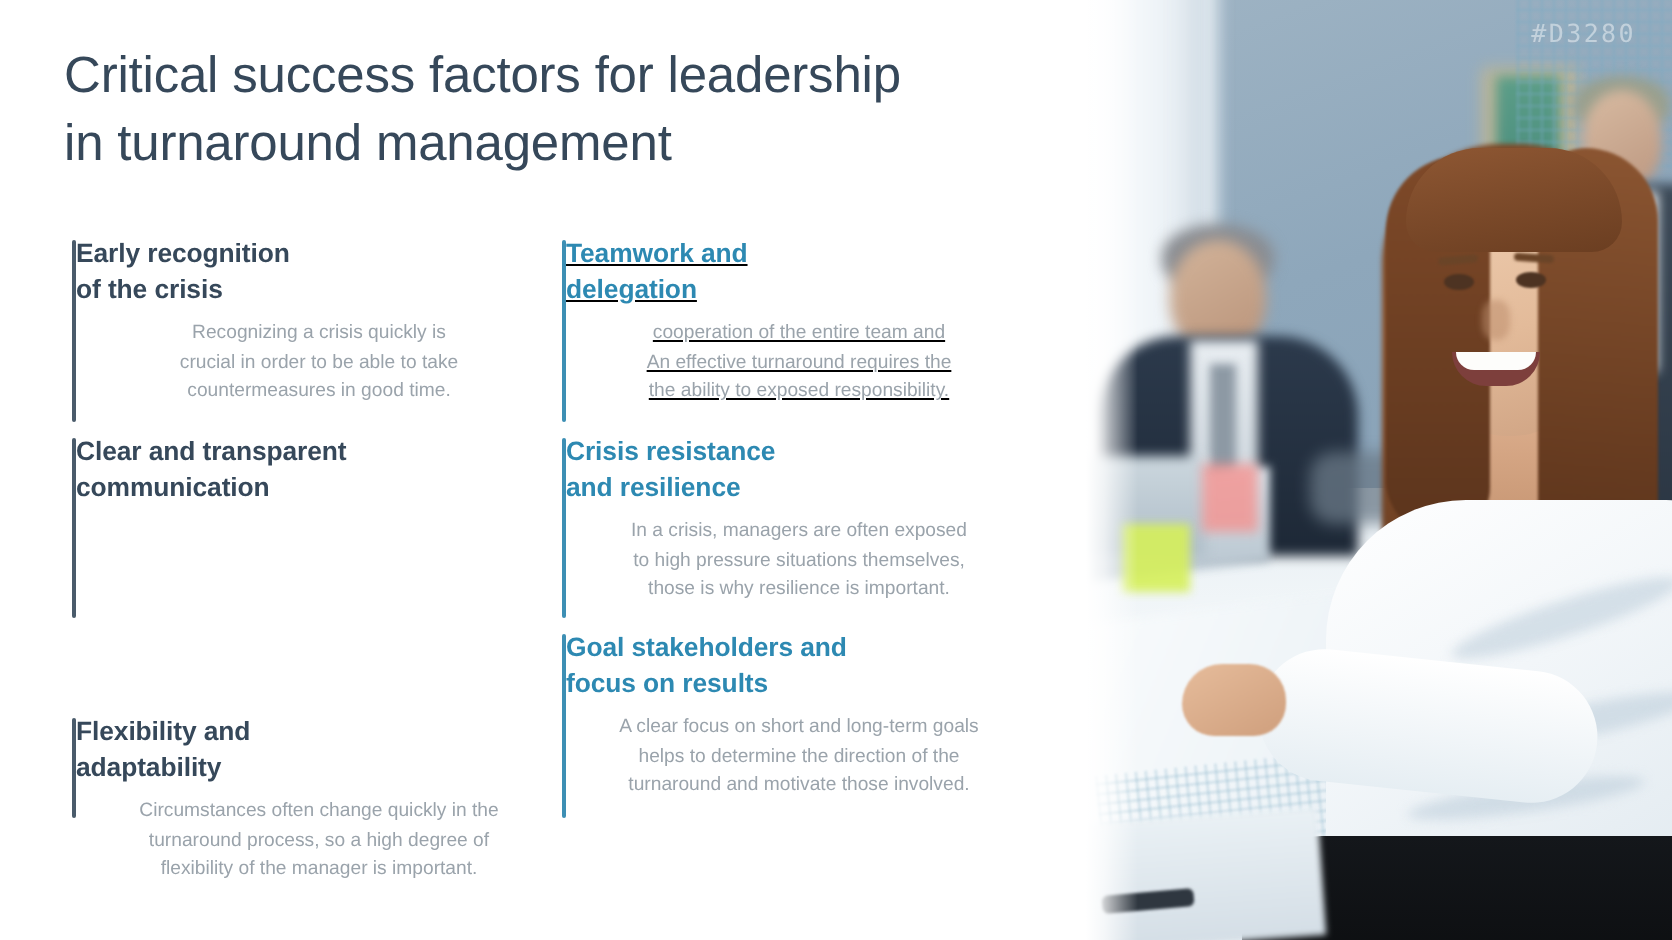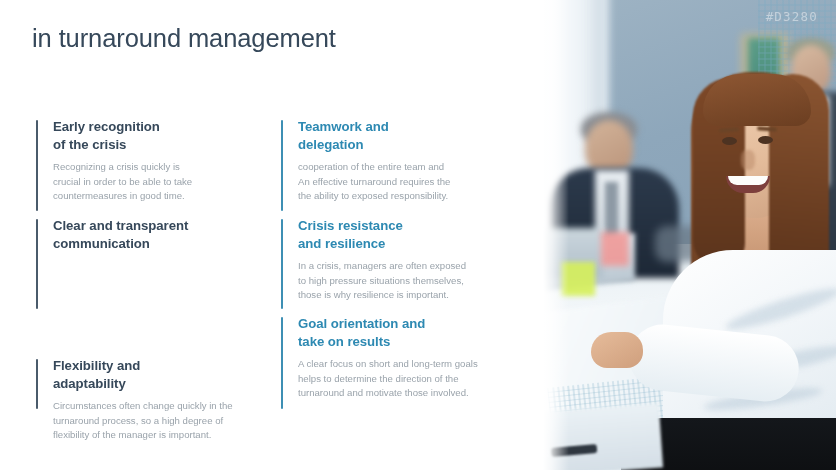--- a/index.html
+++ b/index.html
@@ -38,21 +38,21 @@
     left: 36px;
     top: 118px;
     width: 480px;
     display: grid;
     grid-template-columns: 245px 235px;
     grid-template-rows: 99px 98px 100px;
   }
 
   .card {
     position: relative;
-    padding-left: 17px;
+    padding-left: 2px;
     box-sizing: border-box;
   }
   .card .bar {
     position: absolute;
     left: 0;
     top: 2px;
     bottom: 6px;
     width: 2px;
     border-radius: 1px;
   }
@@ -69,20 +69,21 @@
   .card.dark h3 { color: #36485a; }
   .card.teal h3 { color: #2d89b2; }
   .card h3 .line { display: block; }
 
   .card p {
     margin: 0;
     font-size: 9.6px;
     line-height: 1.5;
     color: #9aa3ab;
     font-weight: 400;
+    text-align: center;
   }
   .card p .line { display: block; }
 
   
   .photo {
     position: absolute;
     left: 543px;
     top: 0;
     width: 293px;
     height: 470px;
@@ -482,39 +483,40 @@
     z-index: 60;
     font-family: "DejaVu Sans Mono", monospace;
   }
 </style>
 </head>
 <body>
 
 <div class="slide">
 
   <div class="title">
+    <span class="line">Critical success factors for leadership</span>
     <span class="line">in turnaround management</span>
   </div>
 
   <div class="content">
 
     <div class="card dark" style="grid-column:1;grid-row:1;">
       <span class="bar"></span>
       <h3>
         <span class="line">Early recognition</span>
         <span class="line">of the crisis</span>
       </h3>
       <p>
         <span class="line">Recognizing a crisis quickly is</span>
         <span class="line">crucial in order to be able to take</span>
         <span class="line">countermeasures in good time.</span>
       </p>
     </div>
 
-    <div class="card teal" style="grid-column:2;grid-row:1;">
+    <div class="card teal" style="grid-column:2;grid-row:1;text-decoration:underline;">
       <span class="bar"></span>
       <h3>
         <span class="line">Teamwork and</span>
         <span class="line">delegation</span>
       </h3>
       <p>
         <span class="line">cooperation of the entire team and</span>
         <span class="line">An effective turnaround requires the</span>
         <span class="line">the ability to exposed responsibility.</span>
       </p>
@@ -550,22 +552,22 @@
       <p>
         <span class="line">Circumstances often change quickly in the</span>
         <span class="line">turnaround process, so a high degree of</span>
         <span class="line">flexibility of the manager is important.</span>
       </p>
     </div>
 
     <div class="card teal" style="grid-column:2;grid-row:3;">
       <span class="bar"></span>
       <h3>
-        <span class="line">Goal orientation and</span>
-        <span class="line">take on results</span>
+        <span class="line">Goal stakeholders and</span>
+        <span class="line">focus on results</span>
       </h3>
       <p>
         <span class="line">A clear focus on short and long-term goals</span>
         <span class="line">helps to determine the direction of the</span>
         <span class="line">turnaround and motivate those involved.</span>
       </p>
     </div>
 
   </div>
 

